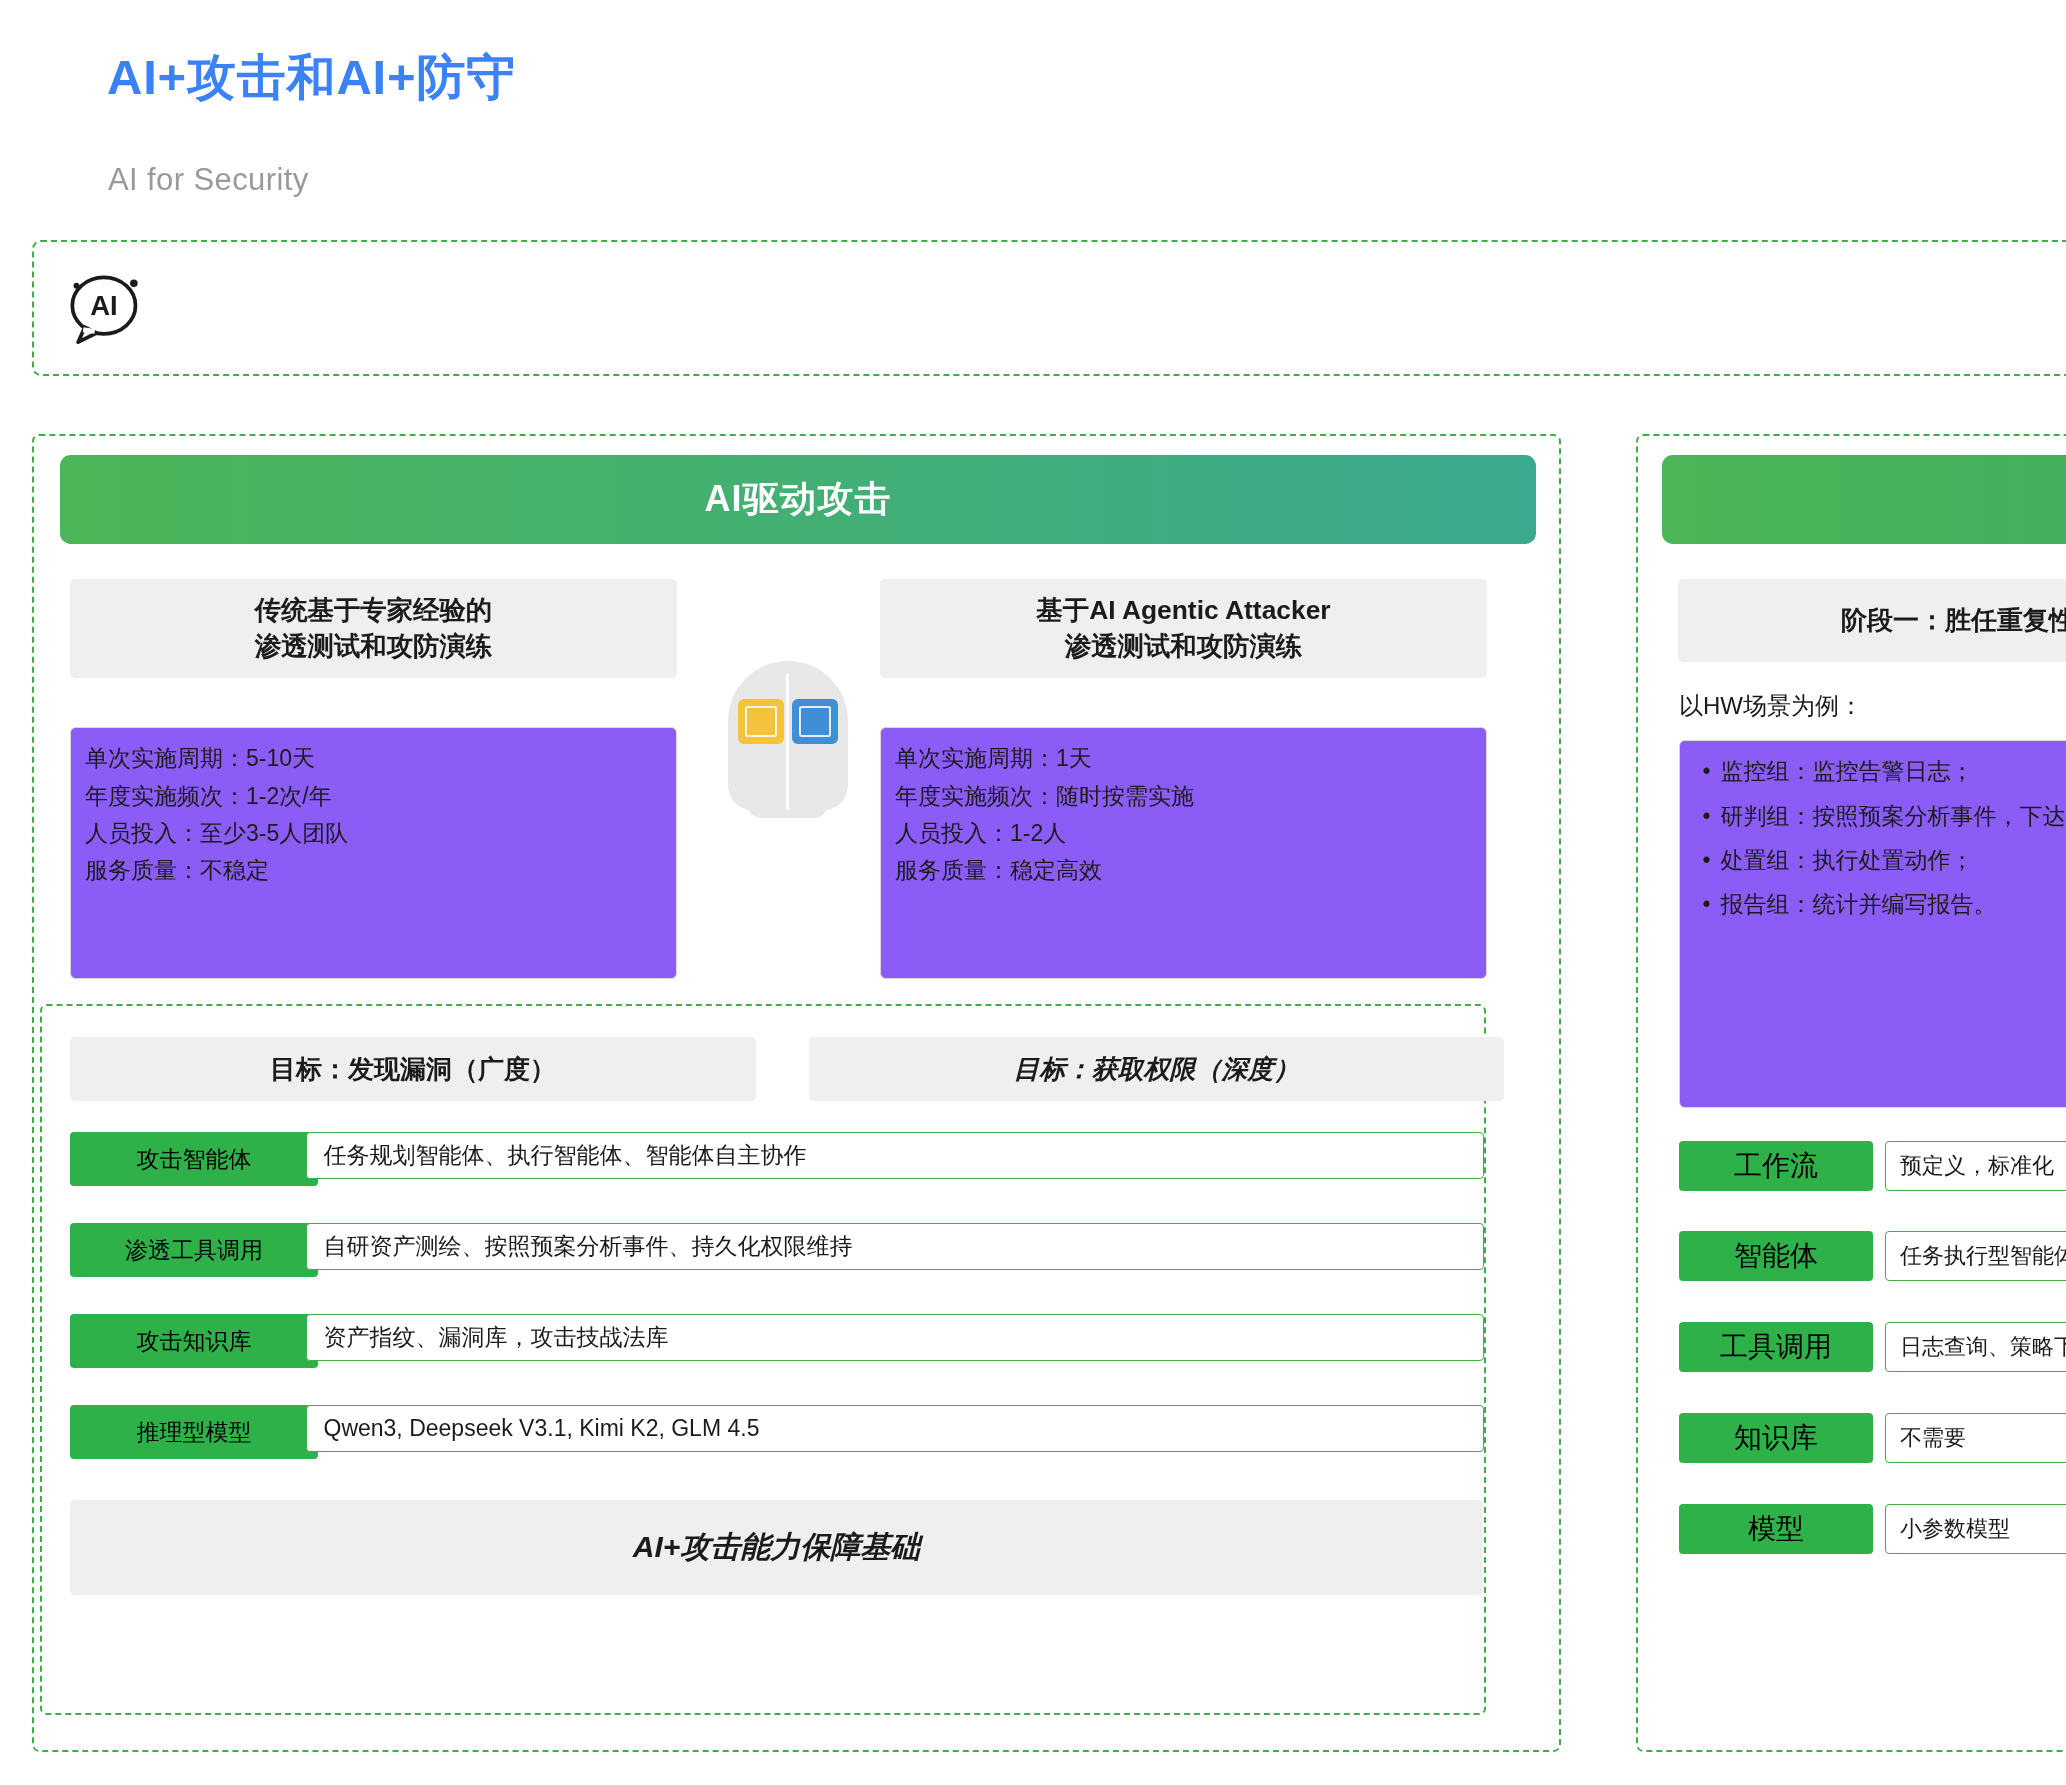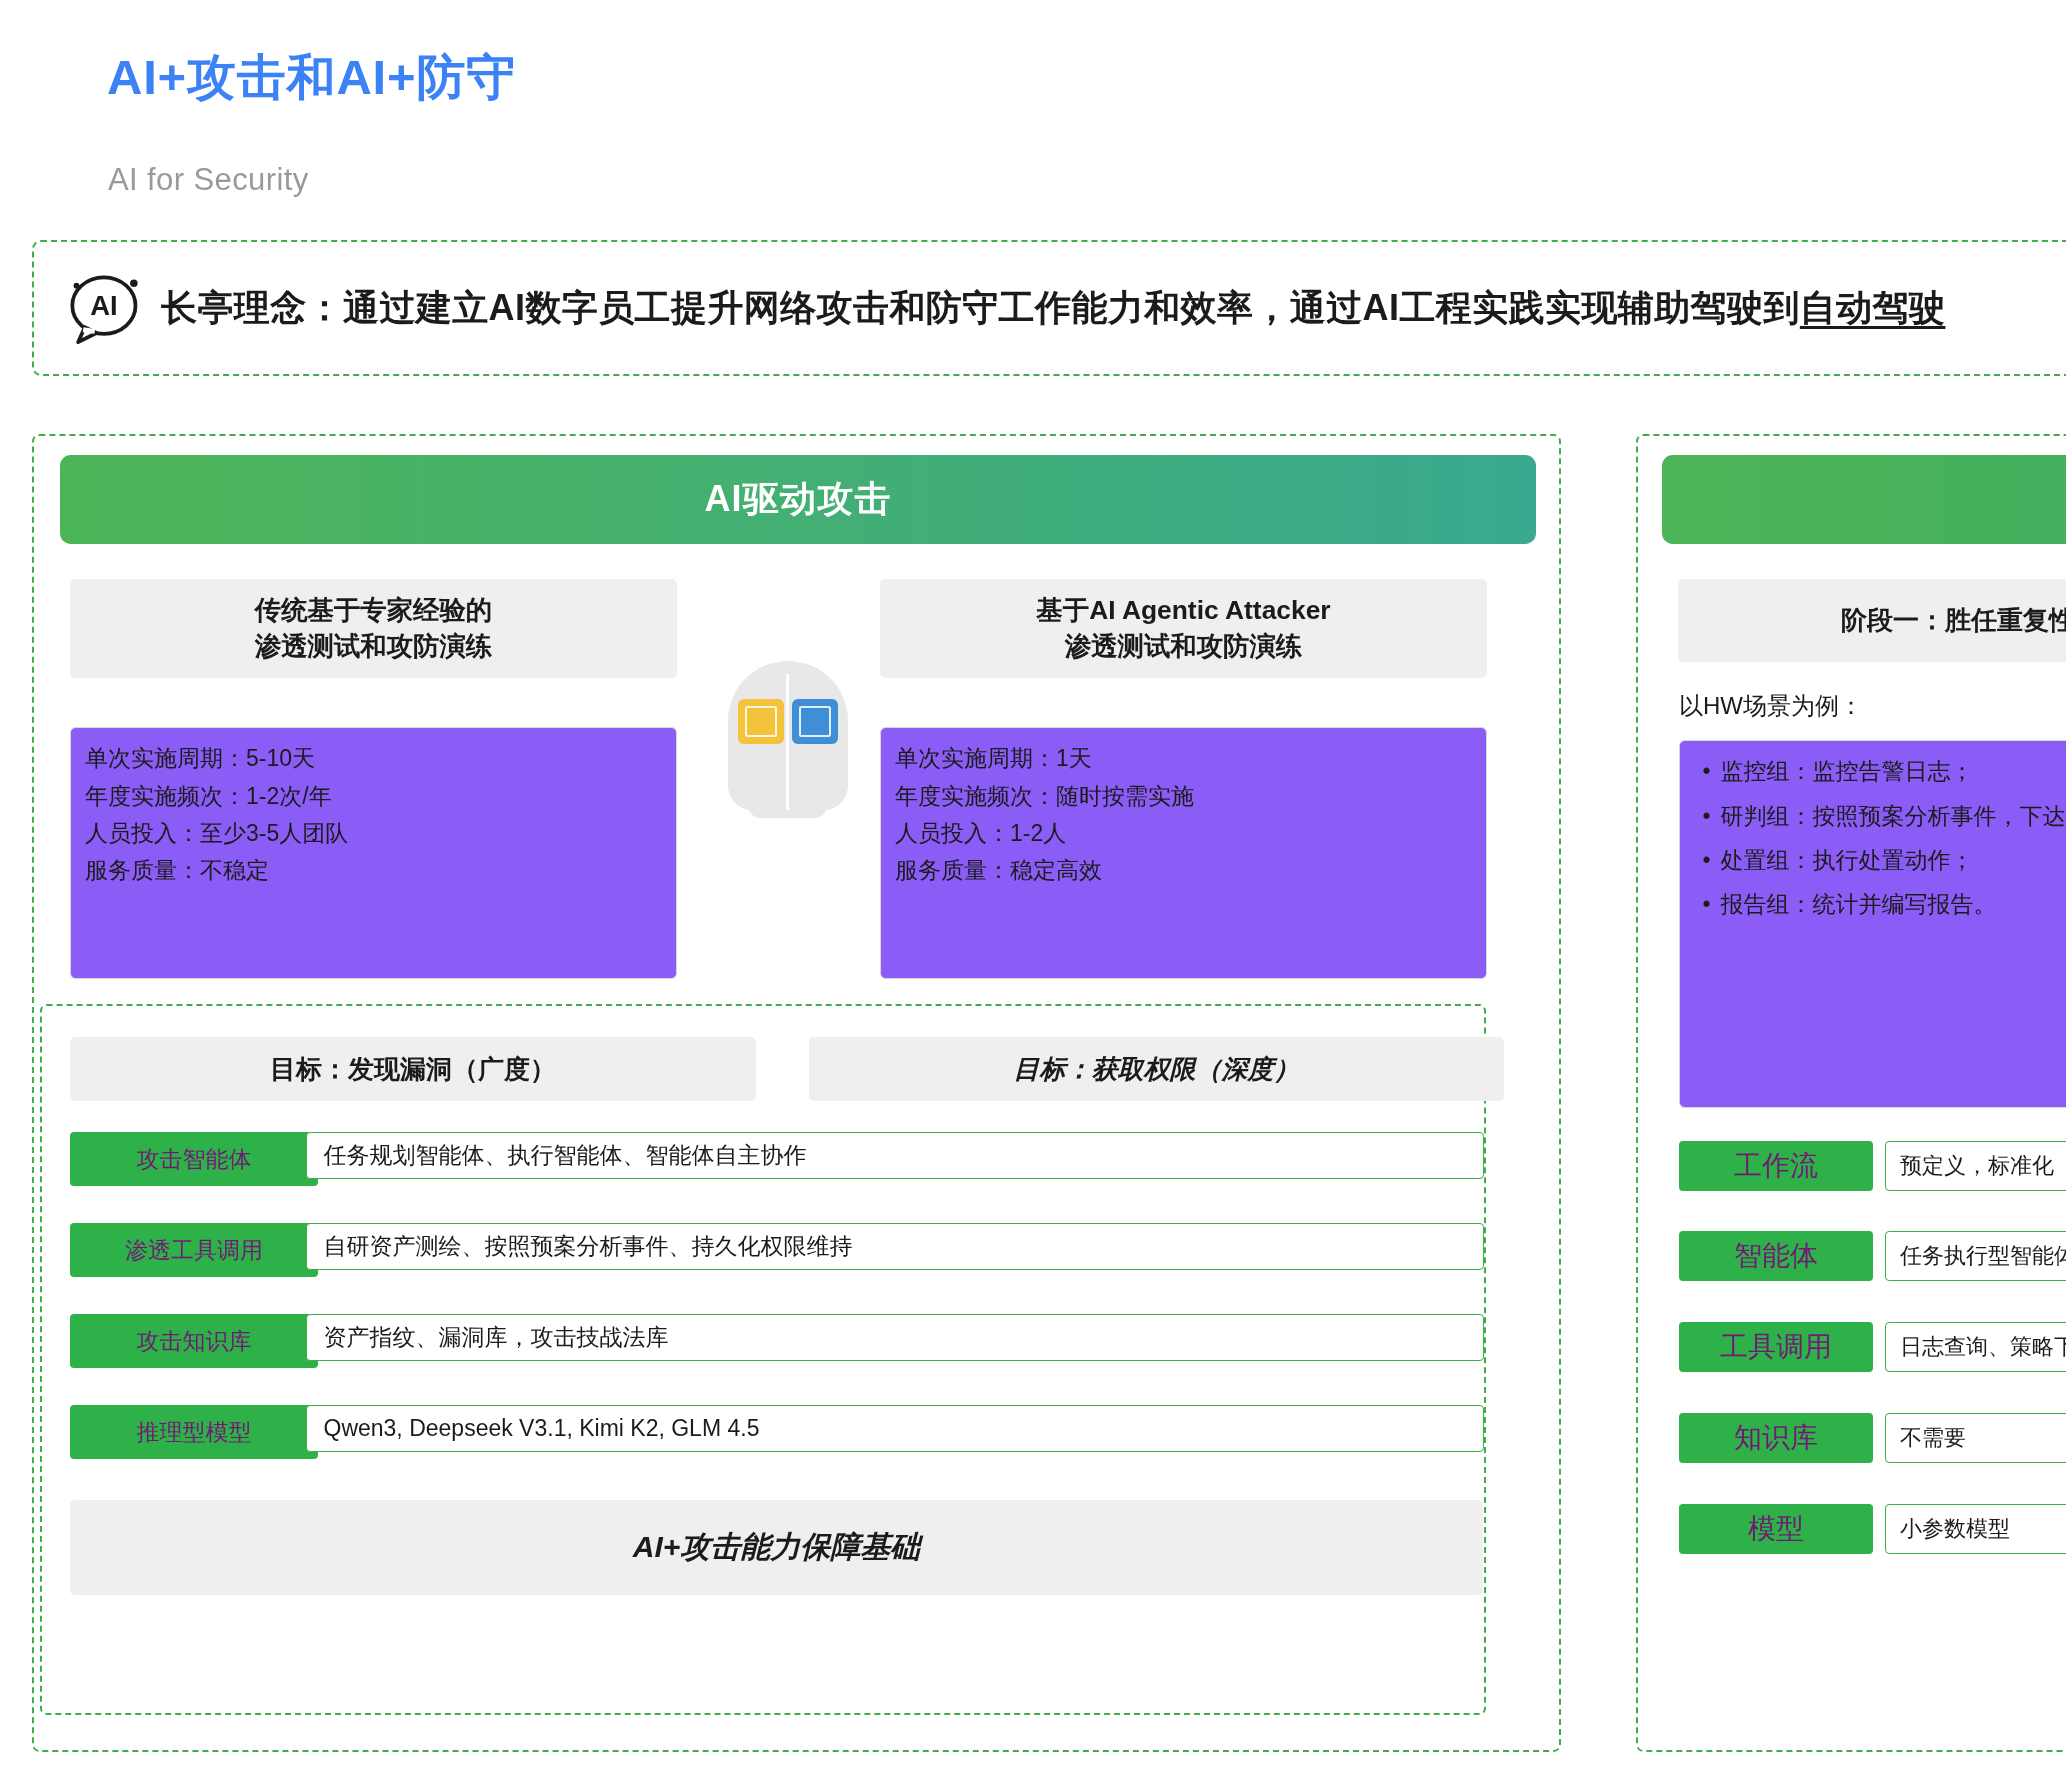--- a/index.html
+++ b/index.html
@@ -134,21 +134,21 @@
   .white-box {
     background: #8b5cf6;
     border: 1.7px solid #d8d8d8;
     border-radius: 5.8px;
     box-sizing: border-box;
     padding: 12.4px 14px;
     color: #1b1b1b;
   }
   .green-label {
     background: #2fb14a;
-    color: #701a75;
+    color: #000000;
     border-radius: 4.1px;
     display: flex;
     align-items: center;
     justify-content: center;
     font-weight: 500;
     box-sizing: border-box;
   }
   .value-box {
     background: #ffffff;
     border: 1.7px solid #3fae49;
@@ -376,23 +376,20 @@
   <div class="ai-badge">
     <svg viewBox="0 0 190 190" width="79" height="79" aria-hidden="true">
       <ellipse cx="96" cy="88" rx="76" ry="68" fill="none" stroke="#1b1b1b" stroke-width="9"></ellipse>
       <path d="M50 140 L34 176 L78 154 Z" fill="#ffffff" stroke="#1b1b1b" stroke-width="9" stroke-linejoin="round"></path>
       <path d="M46 146 L74 150" stroke="#ffffff" stroke-width="12"></path>
       <text x="96" y="110" font-family="Liberation Sans, sans-serif" font-size="66" font-weight="700" fill="#1b1b1b" text-anchor="middle">AI</text>
       <circle cx="168" cy="34" r="9" fill="#1b1b1b"></circle>
       <circle cx="30" cy="40" r="7" fill="#1b1b1b"></circle>
     </svg>
   </div>
-  <div class="concept-text">
-    <span>长亭理念：通过建立AI数字员工提升网络攻击和防守工作能力和效率，通过AI工程实践实现辅助驾驶到</span><span class="underline">自动驾驶</span>
-  </div>
 </div>
 
 <div class="col col-left">
   <div class="col-header">AI驱动攻击</div>
 </div>
 
 <div class="gray-head cmp-head l-head-a">
   <div>
     <div>传统基于专家经验的</div>
     <div>渗透测试和攻防演练</div>

